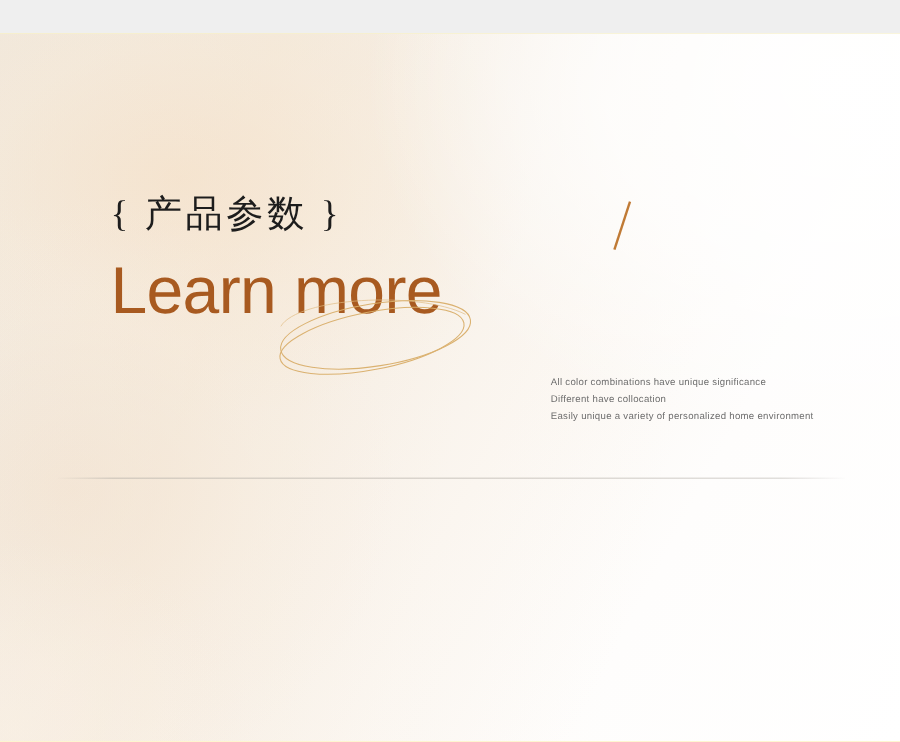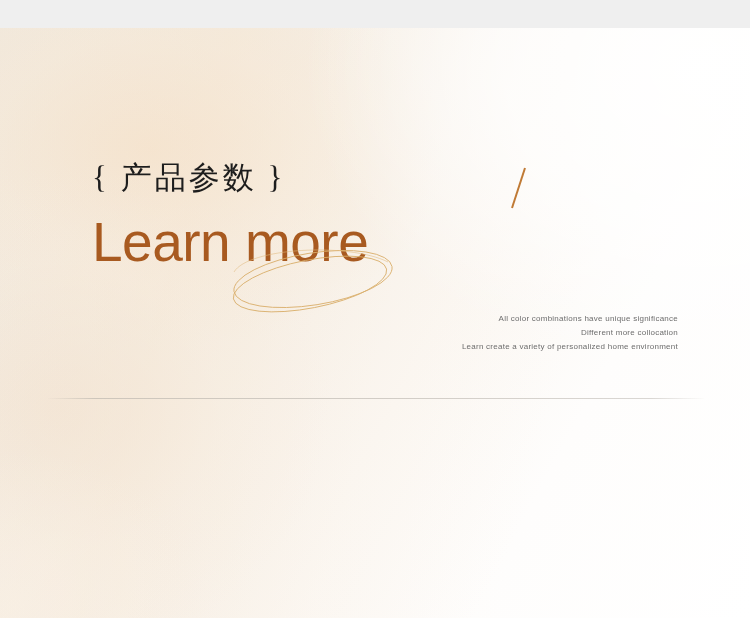--- a/index.html
+++ b/index.html
@@ -140,21 +140,21 @@
     top: 166px;
     width: 28px;
     height: 44px;
   }
 
   
   .tagline {
     position: absolute;
     right: 72px;
     top: 312px;
-    text-align: right;
+    text-align: left;
   }
   .tagline div {
     font-family: "Liberation Sans", "DejaVu Sans", sans-serif;
     font-size: 8px;
     line-height: 14px;
     letter-spacing: 0.25px;
     color: #6d6d6d;
     white-space: nowrap;
   }
 
@@ -237,20 +237,20 @@
       <path d="M6 32 C 20 8, 120 2, 160 22"></path>
     </g>
   </svg>
 
   <svg class="slash-mark" viewBox="0 0 28 44">
     <line x1="20" y1="2" x2="7" y2="42" stroke="#c07a35" stroke-width="2" stroke-linecap="butt"></line>
   </svg>
 
   <div class="tagline">
     <div>All color combinations have unique significance</div>
-    <div>Different more collocation</div>
-    <div>Learn create a variety of personalized home environment</div>
+    <div>Different have collocation</div>
+    <div>Easily unique a variety of personalized home environment</div>
   </div>
 
   <div class="divider"></div>
 
 
 </div>
 
 </body></html>

